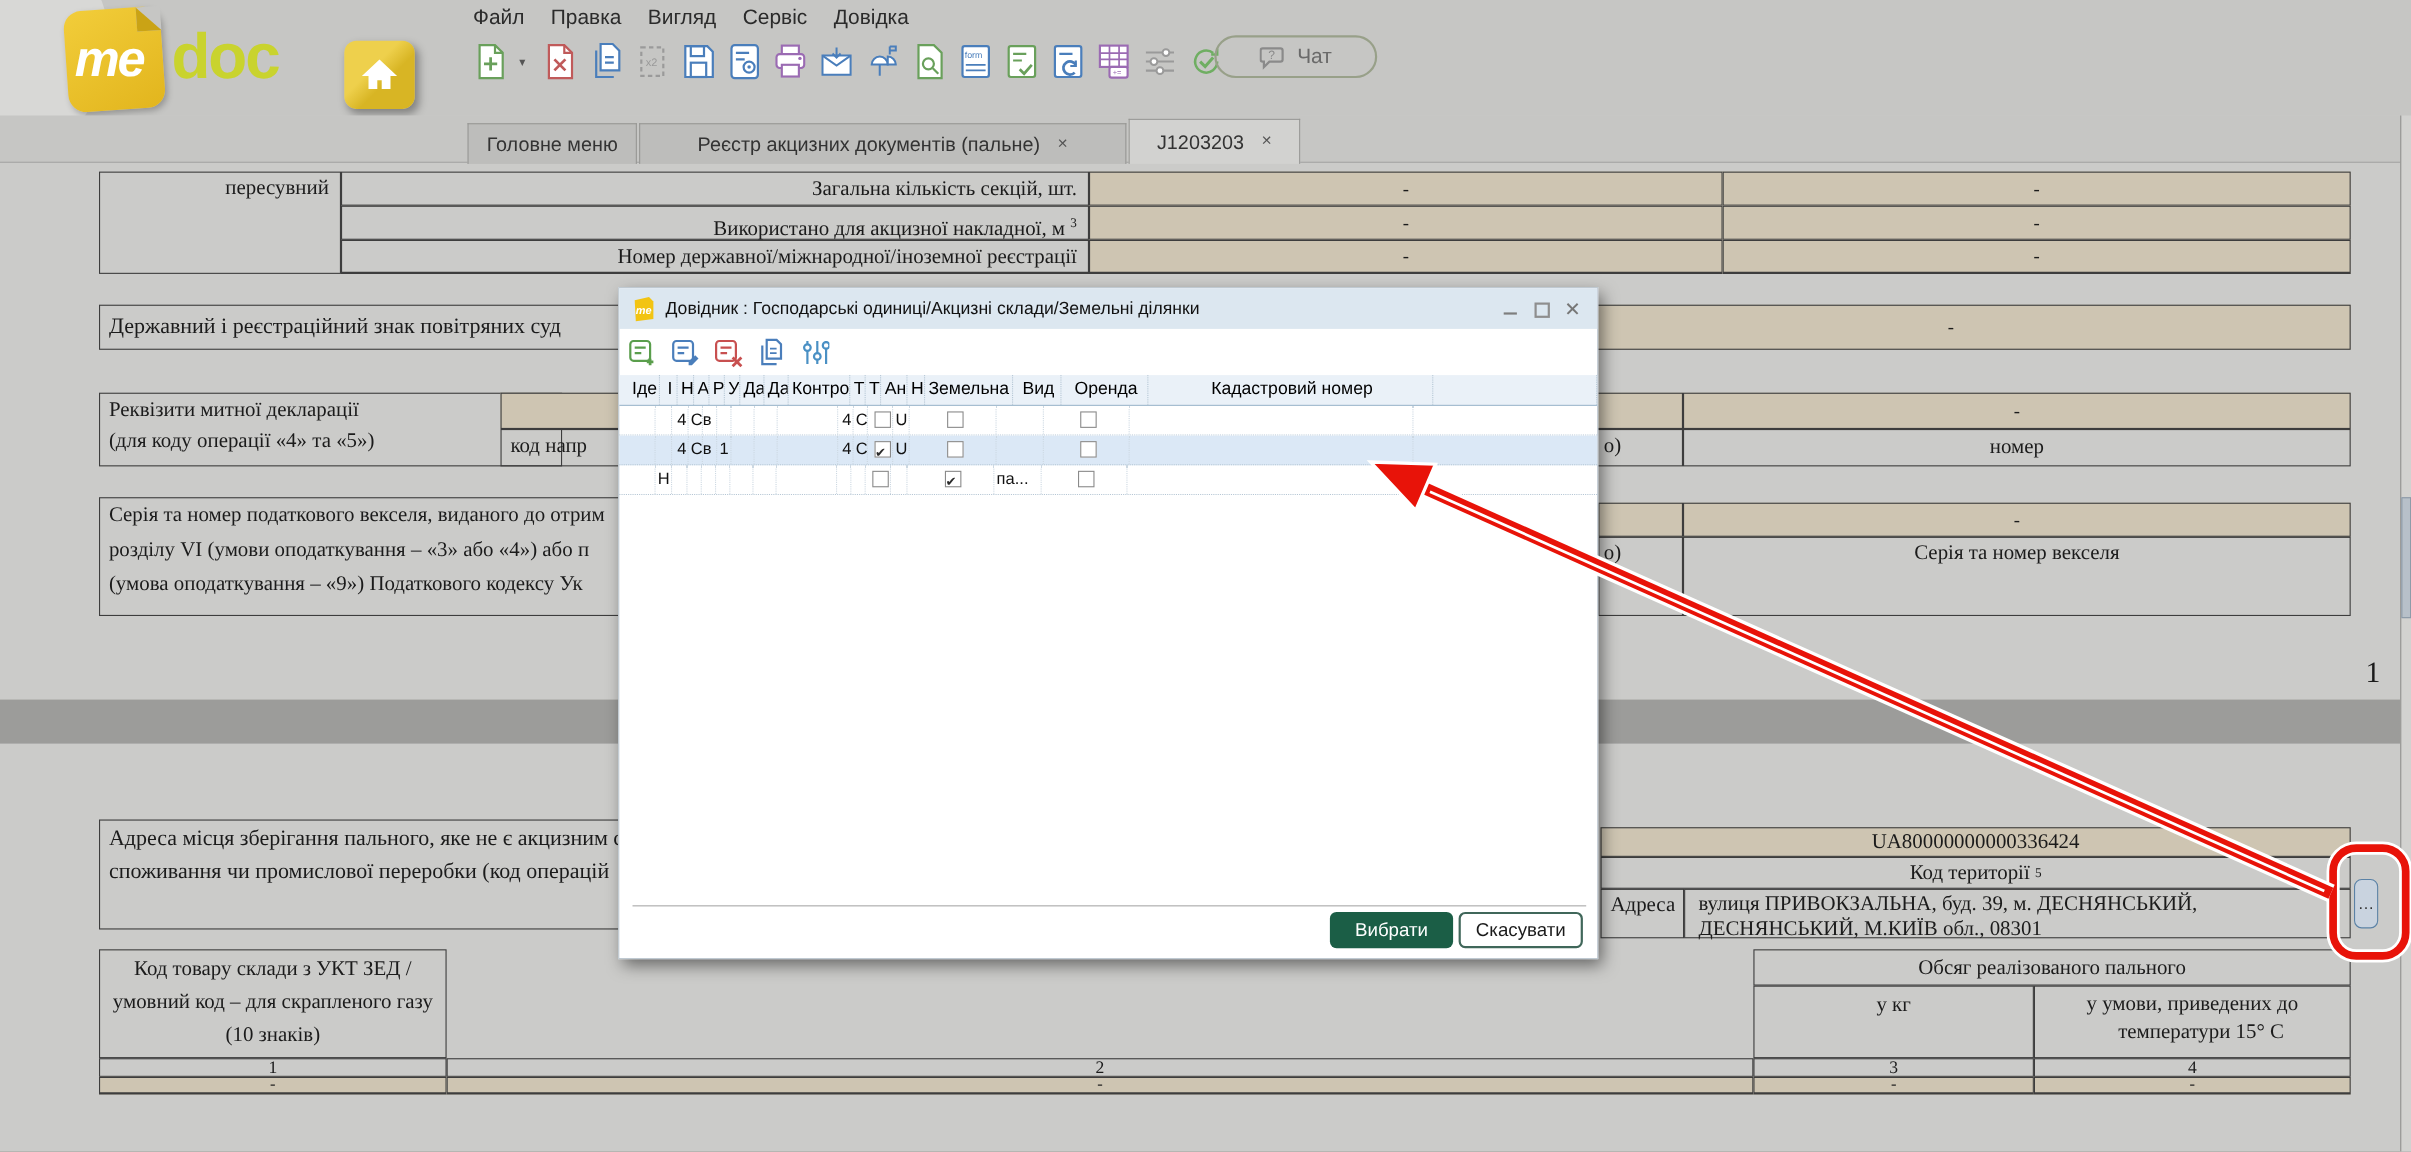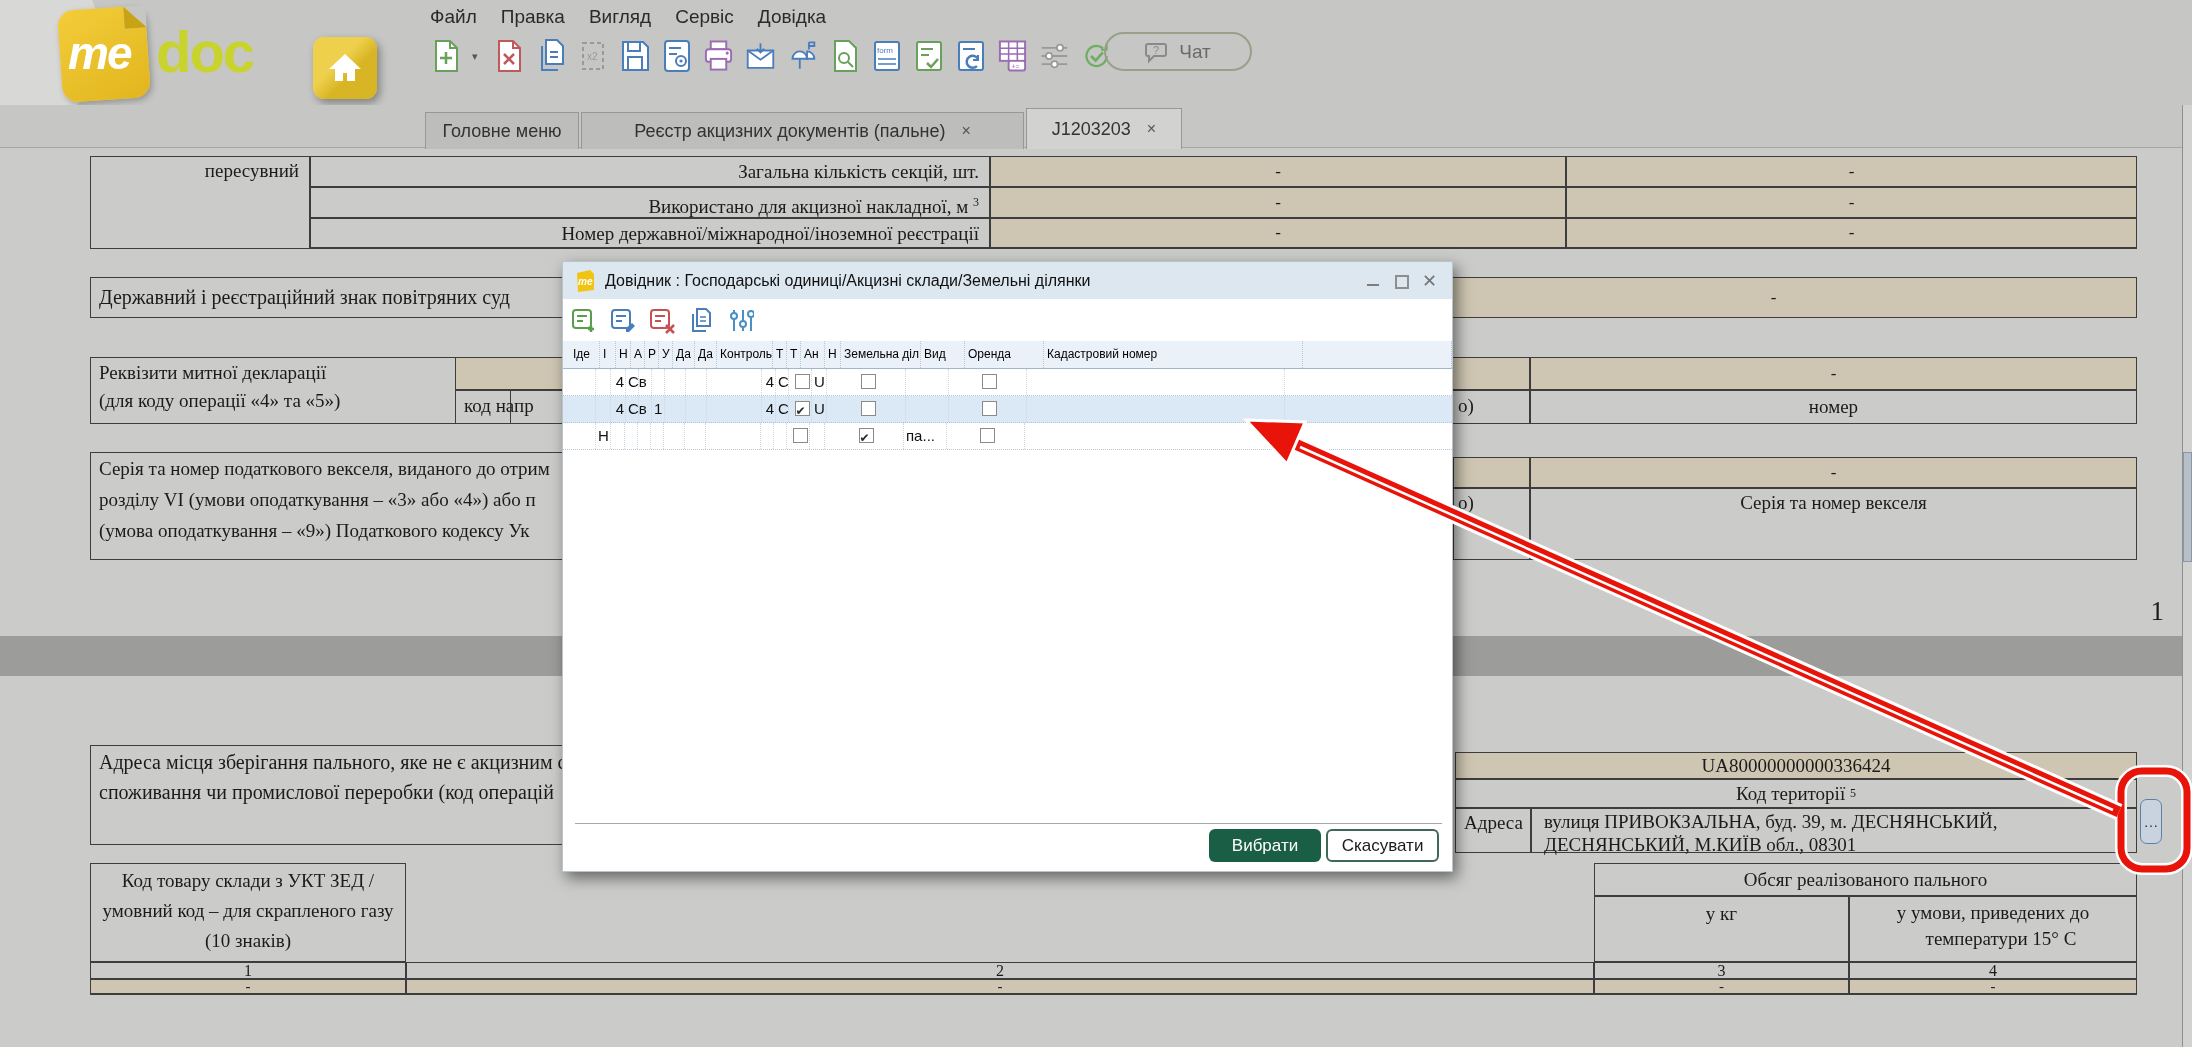--- a/index.html
+++ b/index.html
@@ -46,21 +46,21 @@
   .dtitle .txt{font-size:16px;color:#111;}
   .wbtns{margin-left:auto;display:flex;gap:14px;align-items:center;padding-right:6px;}
   .wb{width:14px;height:14px;position:relative;cursor:pointer;}
   .wb-min::after{content:"";position:absolute;left:1px;bottom:2px;width:12px;height:2px;background:#7e7e7e;}
   .wb-max::after{content:"";position:absolute;left:1px;top:1px;width:10px;height:10px;border:2px solid #8e8e8e;}
   .wb-close{color:#777;font-size:18px;line-height:14px;}
   .dtools{position:absolute;left:8px;top:45px;display:flex;gap:12px;}
   .dtool{width:27px;height:27px;cursor:pointer;}
   .grid{position:absolute;left:0;top:79px;width:100%;}
   .dhrow{display:flex;height:27px;background:#eaf1f8;border-bottom:1px solid #9fb8cc;padding-left:4px;}
-  .dhrow span{display:block;font-size:12px;color:#000;line-height:26px;padding-left:3px;white-space:nowrap;overflow:hidden;border-right:1px dotted #b5c6d4;}
+  .dhrow span{display:block;font-size:16px;color:#000;line-height:26px;padding-left:3px;white-space:nowrap;overflow:hidden;border-right:1px dotted #b5c6d4;text-align:center;}
   .drow{display:flex;height:26px;border-bottom:1px dotted #b5c6d4;padding-left:4px;cursor:pointer;}
   .drow.sel{background:#dbe8f6;}
   .dc{display:block;font-size:15px;color:#111;line-height:25px;padding-left:2px;white-space:nowrap;border-right:1px dotted #ccd8e2;}
   .ar{text-align:right;padding-right:1px;}
   .w0{width:26px}.w1{width:12px}.w2{width:11px}.w3{width:10px}.w4{width:10px}.w5{width:10px}
   .w6{width:18px}.w7{width:18px}.w8{width:52px}.w9{width:10px}.w10{width:10px}.w11{width:20px}
   .w12{width:12px}.w13{width:76px}.w14{width:40px}.w15{width:75px}.w16{width:255px}
   .wf{flex:1;border-right:none;}
   .cb{display:inline-block;width:13px;height:13px;border:1px solid #8a8a8a;background:#fff;margin:5px 0 0 2px;position:relative;cursor:pointer;}
   .cb.checked::after{content:"✔";position:absolute;left:0px;top:-3px;font-size:12px;color:#2b2b2b;}

